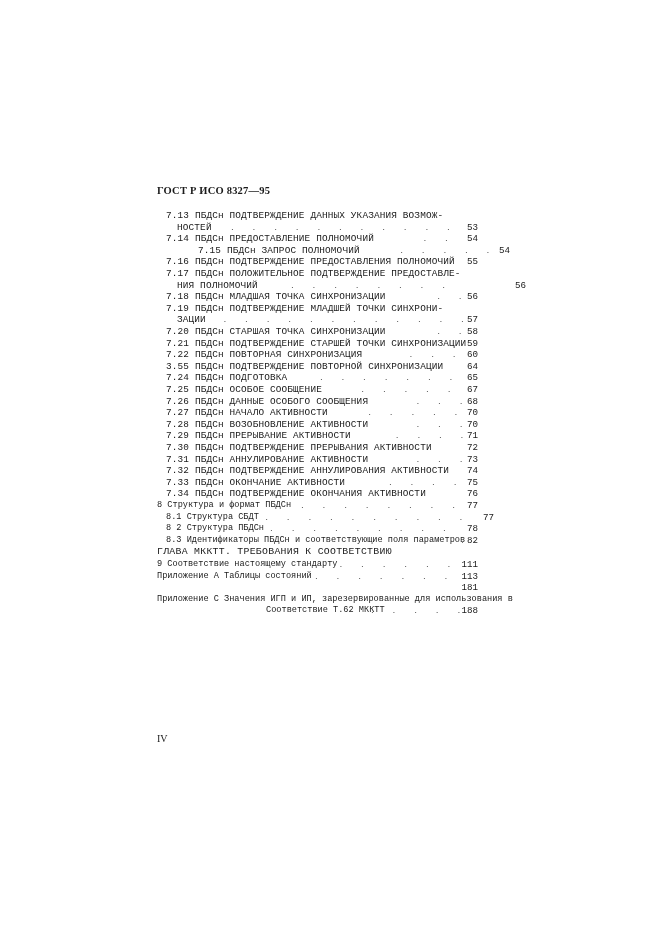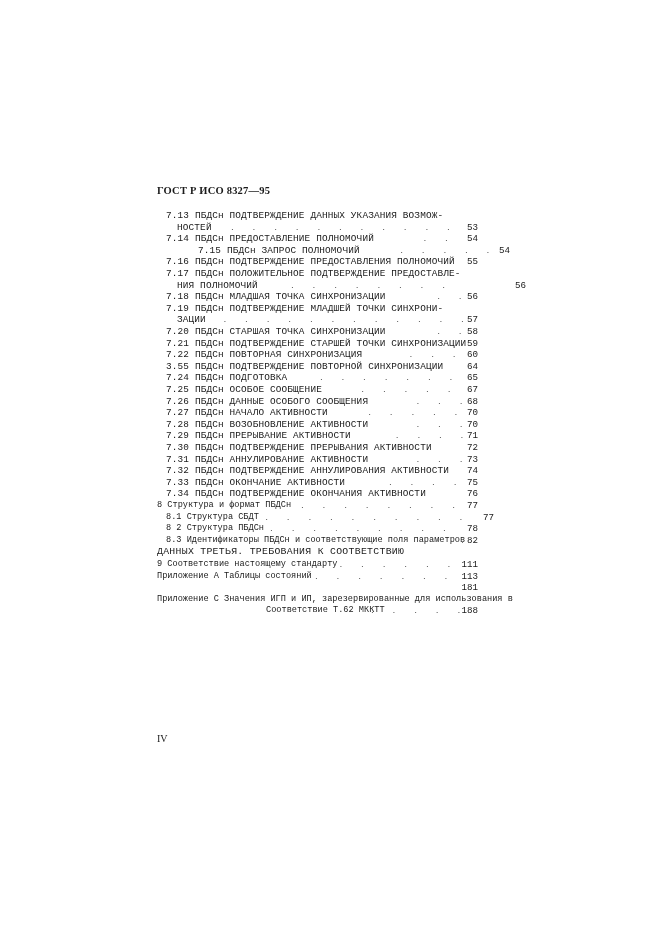--- a/index.html
+++ b/index.html
@@ -169,21 +169,21 @@
       <span class="txt small" style="left: 166px;">8 2 Структура ПБДСн</span>
       <span class="dots" style="left: 269.1px; width: 193.9px;">. . . . . . . . . . . . . . . . . . . . . . . . . . . . .</span>
       <span class="pg">78</span>
     </div>
     <div class="row" style="top: 534.8px;">
       <span class="txt small" style="left: 166px;">8.3 Идентификаторы ПБДСн и соответствующие поля параметров</span>
       <span class="dots" style="left: 460.2px; width: 2.8px;">. . . . . . . . . . . . . . . . . . . . . . . . . . . . .</span>
       <span class="pg">82</span>
     </div>
     <div class="row" style="top: 546.4px;">
-      <span class="txt chapter" style="left: 157px;">ДАННЫХ ТРЕТЬЯ. ТРЕБОВАНИЯ К СООТВЕТСТВИЮ</span>
+      <span class="txt chapter" style="left: 157px;">ГЛАВА МККТТ. ТРЕБОВАНИЯ К СООТВЕТСТВИЮ</span>
     </div>
     <div class="row" style="top: 559px;">
       <span class="txt small" style="left: 157px;">9 Соответствие настоящему стандарту</span>
       <span class="dots" style="left: 338.5px; width: 124.5px;">. . . . . . . . . . . . . . . . . . . . . . . . . . . . .</span>
       <span class="pg">111</span>
     </div>
     <div class="row" style="top: 570.6px;">
       <span class="txt small" style="left: 157px;">Приложение А Таблицы состояний</span>
       <span class="dots" style="left: 314px; width: 149px;">. . . . . . . . . . . . . . . . . . . . . . . . . . . . .</span>
       <span class="pg">113</span>

